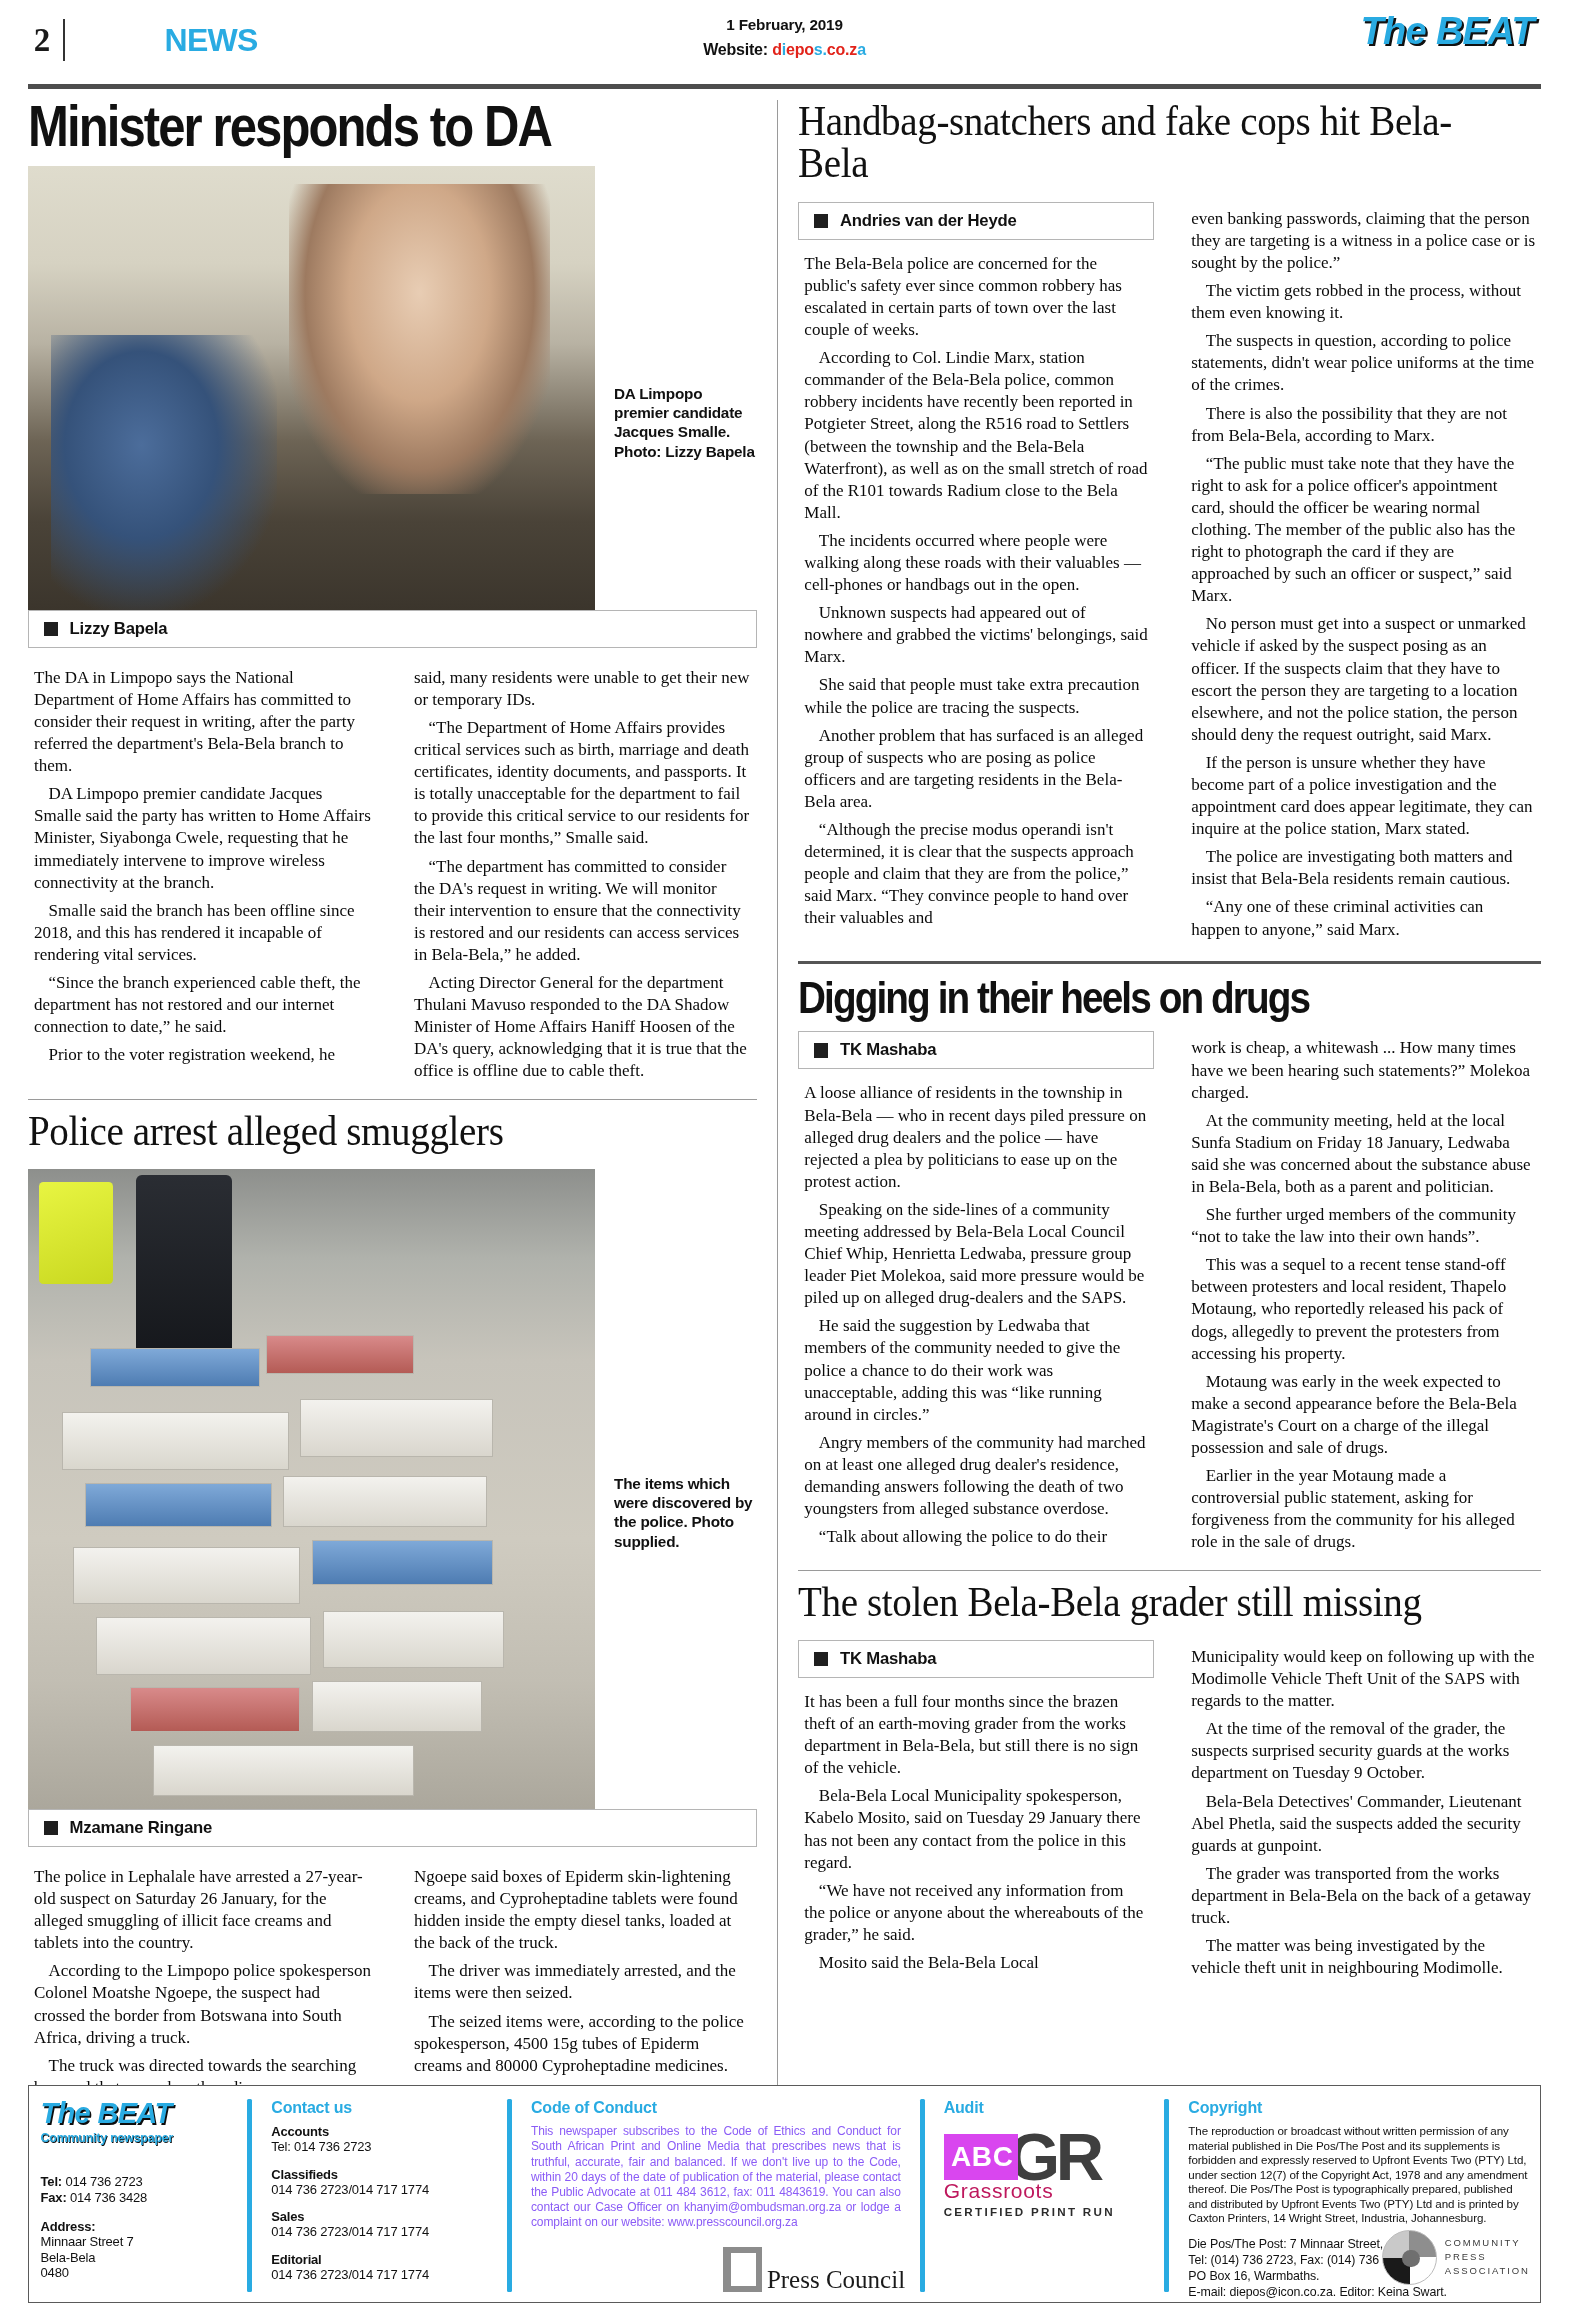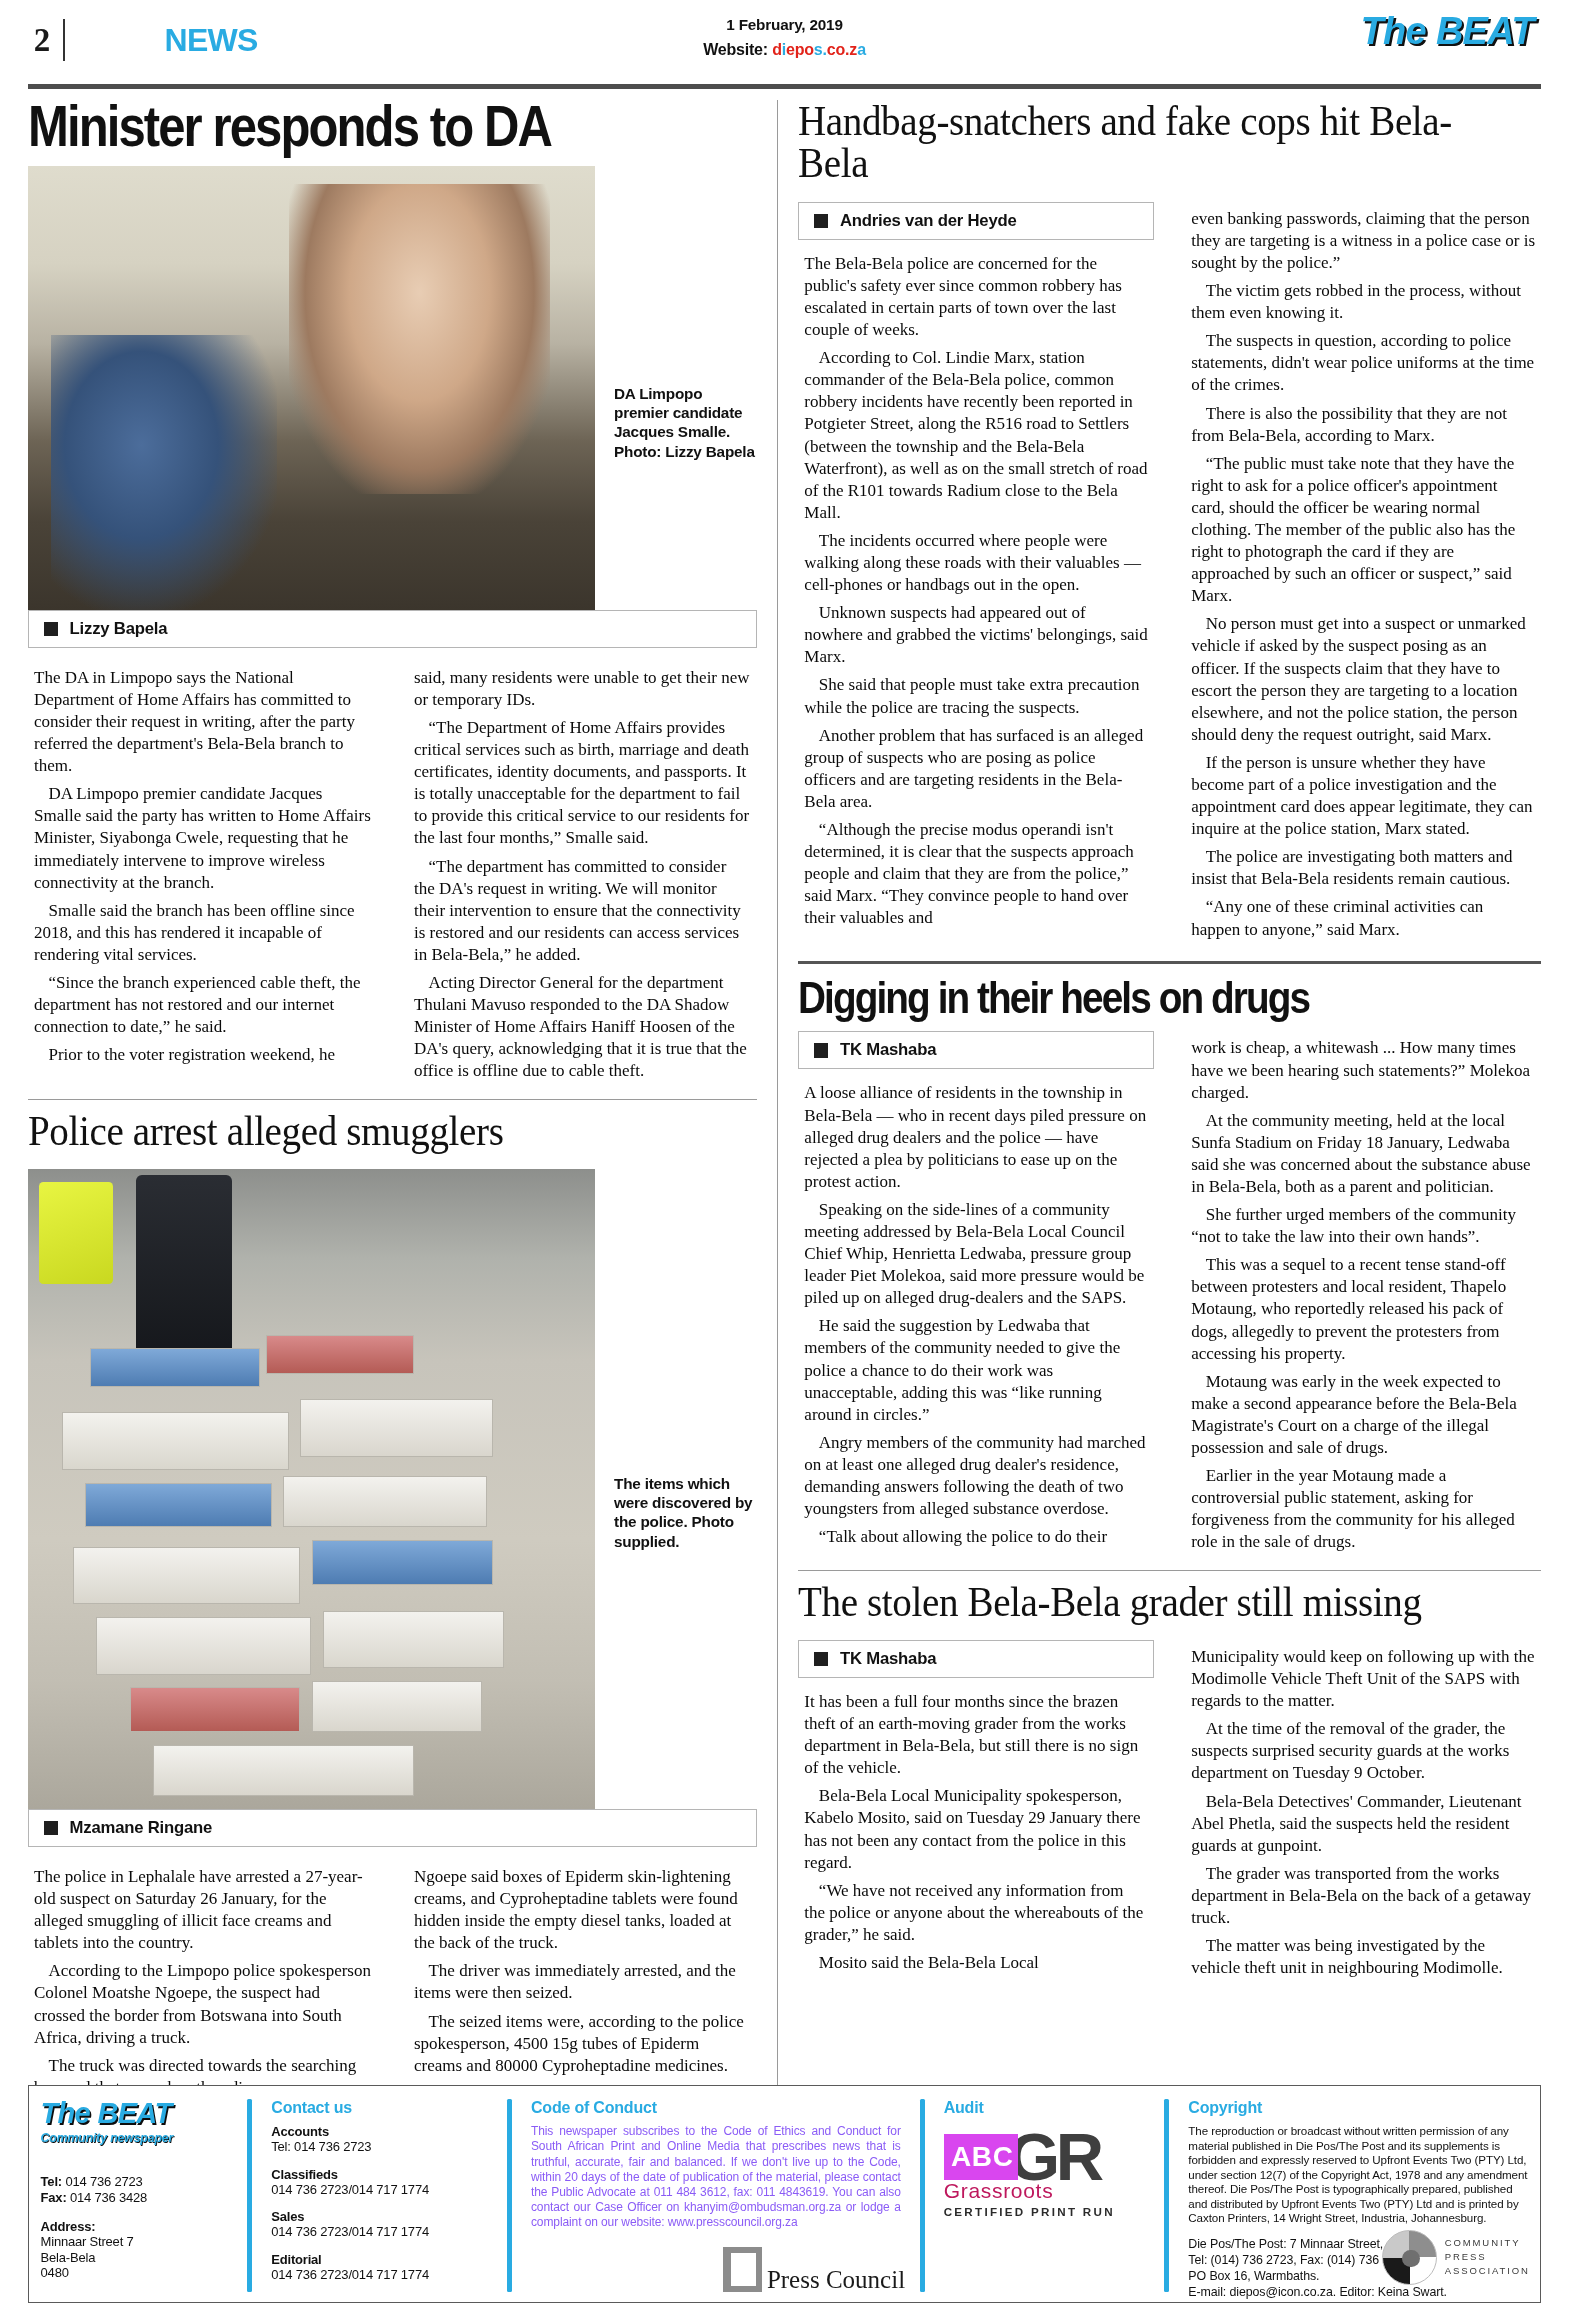--- a/index.html
+++ b/index.html
@@ -149,21 +149,21 @@
     font-size:13px; color:#111; letter-spacing:-0.2px; line-height:1.22;
   }
   .f-gap { height:11.6px; }
   .brand-foot {
     font-family:"Liberation Sans", sans-serif;
     font-style:italic; font-weight:bold; font-size:29px; color:#29ABE2;
     text-shadow: 1.5px 1.5px 0 #0d0d0d; letter-spacing:-0.7px; line-height:1;
   }
   .brand-foot-sub {
     font-family:"Liberation Sans", sans-serif;
-    font-style:italic; font-weight:bold; font-size:12.4px; color:#29ABE2;
+    font-weight:bold; font-size:12.4px; color:#29ABE2;
     text-shadow: 0.7px 0.7px 0 #0d0d0d; letter-spacing:-0.2px; margin-top:2.9px;
   }
   .coc-txt {
     font-family:"Liberation Sans", sans-serif;
     font-size:12px; line-height:1.26; color:#8b5cf6; letter-spacing:-0.1px;
     text-align:justify;
   }
   .press-logo {
     position:absolute; right:7.3px; bottom:2.9px; display:flex; align-items:flex-end;
   }
@@ -399,21 +399,21 @@
               <span class="nm">TK Mashaba</span>
             </div>
             <p class="first">It has been a full four months since the brazen theft of an earth-moving grader from the works department in Bela-Bela, but still there is no sign of the vehicle.</p>
             <p>Bela-Bela Local Municipality spokesperson, Kabelo Mosito, said on Tuesday 29 January there has not been any contact from the police in this regard.</p>
             <p>“We have not received any information from the police or anyone about the whereabouts of the grader,” he said.</p>
             <p>Mosito said the Bela-Bela Local</p>
           </div>
           <div class="sb-col">
             <p class="first">Municipality would keep on following up with the Modimolle Vehicle Theft Unit of the SAPS with regards to the matter.</p>
             <p>At the time of the removal of the grader, the suspects surprised security guards at the works department on Tuesday 9 October.</p>
-            <p>Bela-Bela Detectives' Commander, Lieutenant Abel Phetla, said the suspects held the resident guards at gunpoint.</p>
+            <p>Bela-Bela Detectives' Commander, Lieutenant Abel Phetla, said the suspects added the security guards at gunpoint.</p>
             <p>The grader was transported from the works department in Bela-Bela on the back of a getaway truck.</p>
             <p>The matter was being investigated by the vehicle theft unit in neighbouring Modimolle.</p>
           </div>
         </div>
       </div>
 
     </div>
   </div>
 
   <div class="footer">

